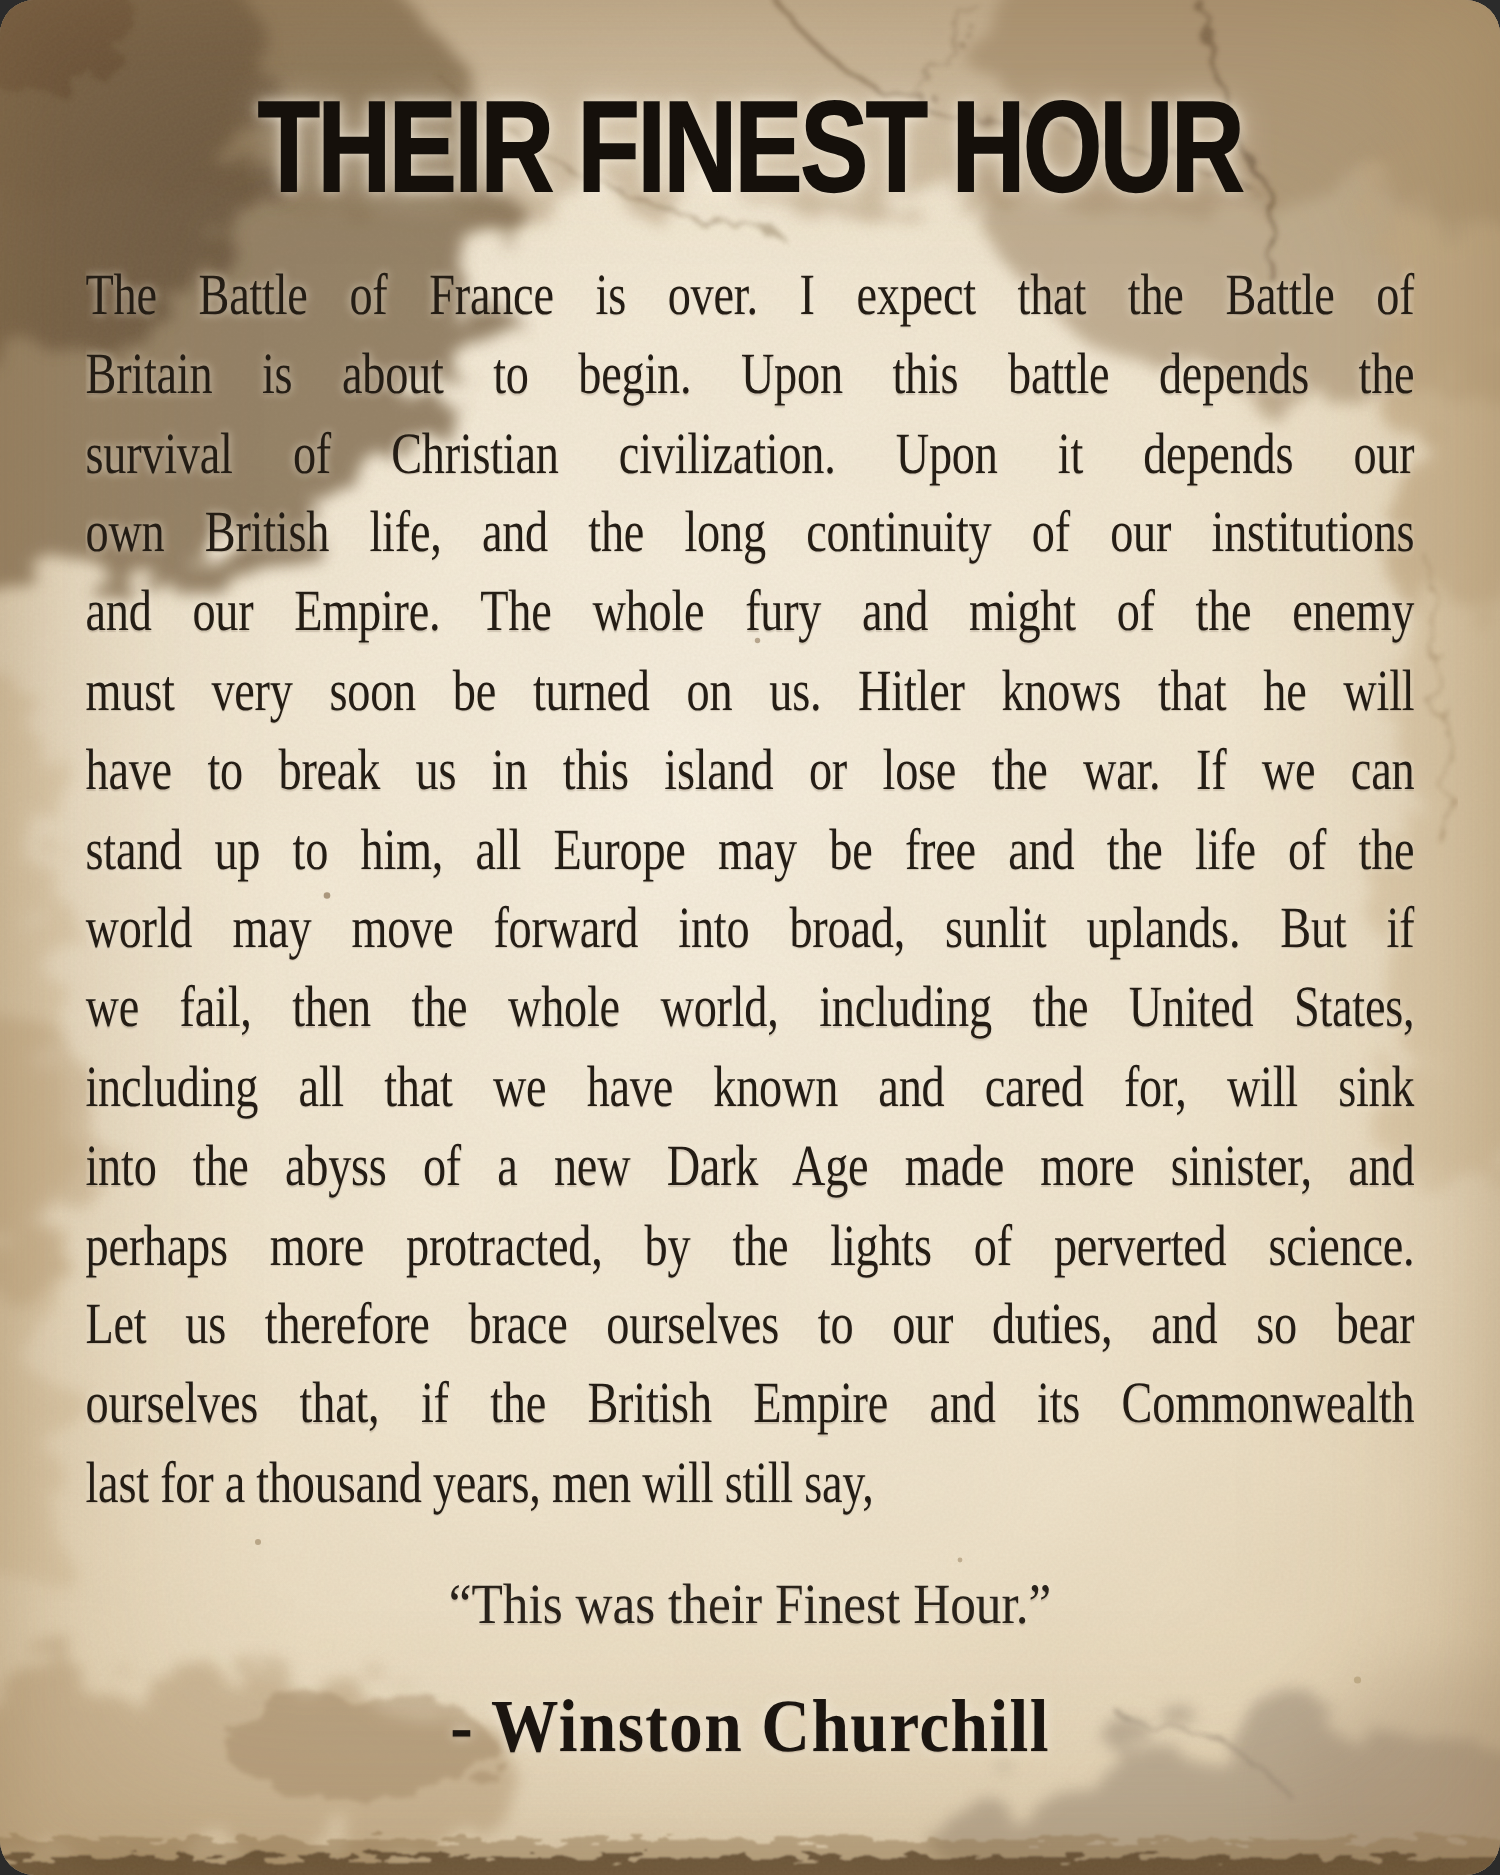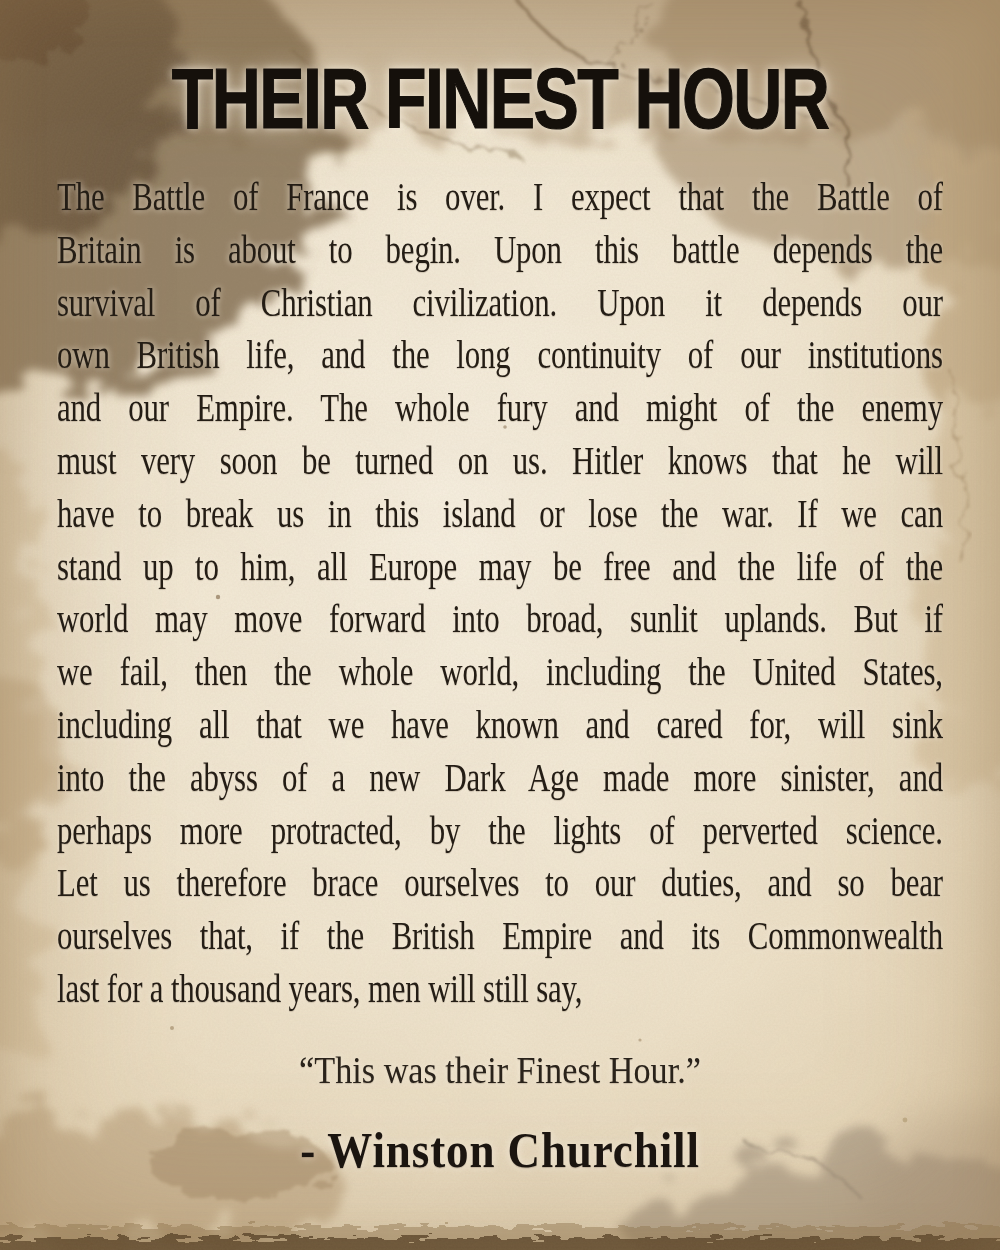--- a/index.html
+++ b/index.html
@@ -2,20 +2,21 @@
 <html><head>
 <meta charset="utf-8">
 <style>
   html, body { margin: 0; padding: 0; background: #2b2b2b; }
   .poster {
     position: relative;
     width: 1000px;
     height: 1250px;
     overflow: hidden;
     font-family: "Liberation Serif", serif;
+    border-radius: 23px;
   }
   .bg {
     position: absolute;
     inset: 0;
     z-index: 0;
     display: block;
   }
   .vignette {
     position: absolute;
     inset: 0;

